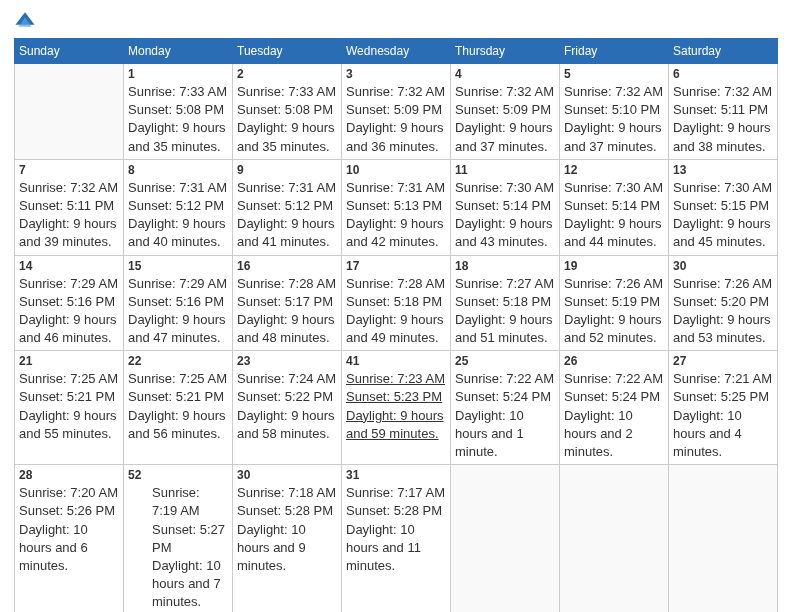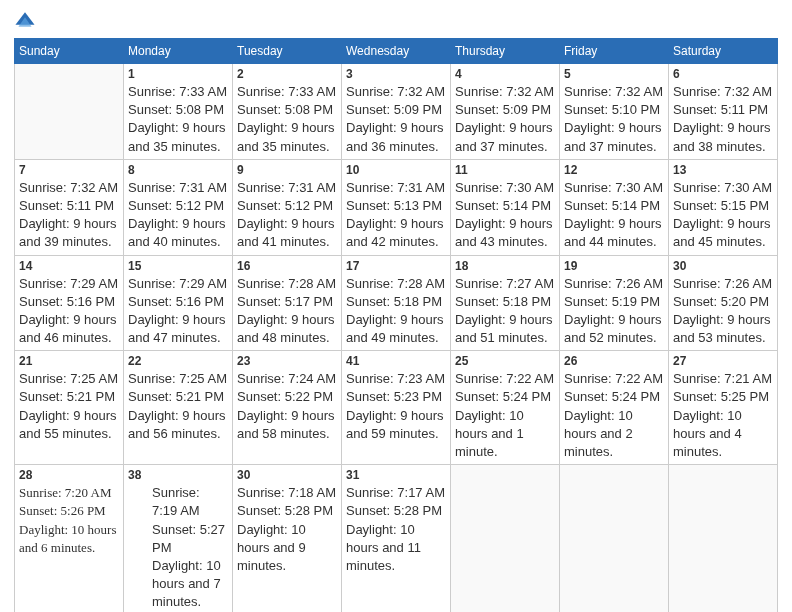--- a/index.html
+++ b/index.html
@@ -264,21 +264,21 @@
 Daylight: 9 hours and 56 minutes.</div>
           </td>
           <td>
             <div class="day-number">23</div>
             <div class="day-info" style="white-space: pre-line;">Sunrise: 7:24 AM
 Sunset: 5:22 PM
 Daylight: 9 hours and 58 minutes.</div>
           </td>
           <td>
             <div class="day-number">41</div>
-            <div class="day-info" style="white-space: pre-line;">Sunrise: 7:23 AM
+            <div class="day-info" style="white-space: pre-line; text-decoration: underline;">Sunrise: 7:23 AM
 Sunset: 5:23 PM
 Daylight: 9 hours and 59 minutes.</div>
           </td>
           <td>
             <div class="day-number">25</div>
             <div class="day-info" style="white-space: pre-line;">Sunrise: 7:22 AM
 Sunset: 5:24 PM
 Daylight: 10 hours and 1 minute.</div>
           </td>
           <td>
@@ -290,26 +290,26 @@
           <td>
             <div class="day-number">27</div>
             <div class="day-info" style="white-space: pre-line;">Sunrise: 7:21 AM
 Sunset: 5:25 PM
 Daylight: 10 hours and 4 minutes.</div>
           </td>
         </tr>
         <tr>
           <td>
             <div class="day-number">28</div>
-            <div class="day-info" style="white-space: pre-line; font-family: Liberation Serif, serif;">Sunrise: 7:20 AM
+            <div class="day-info" style="white-space: pre-line;">Sunrise: 7:20 AM
 Sunset: 5:26 PM
 Daylight: 10 hours and 6 minutes.</div>
           </td>
           <td>
-            <div class="day-number">38</div>
+            <div class="day-number">52</div>
             <div class="day-info" style="white-space: pre-line; margin-left: 24px;">Sunrise: 7:19 AM
 Sunset: 5:27 PM
 Daylight: 10 hours and 7 minutes.</div>
           </td>
           <td>
             <div class="day-number">30</div>
             <div class="day-info" style="white-space: pre-line;">Sunrise: 7:18 AM
 Sunset: 5:28 PM
 Daylight: 10 hours and 9 minutes.</div>
           </td>

